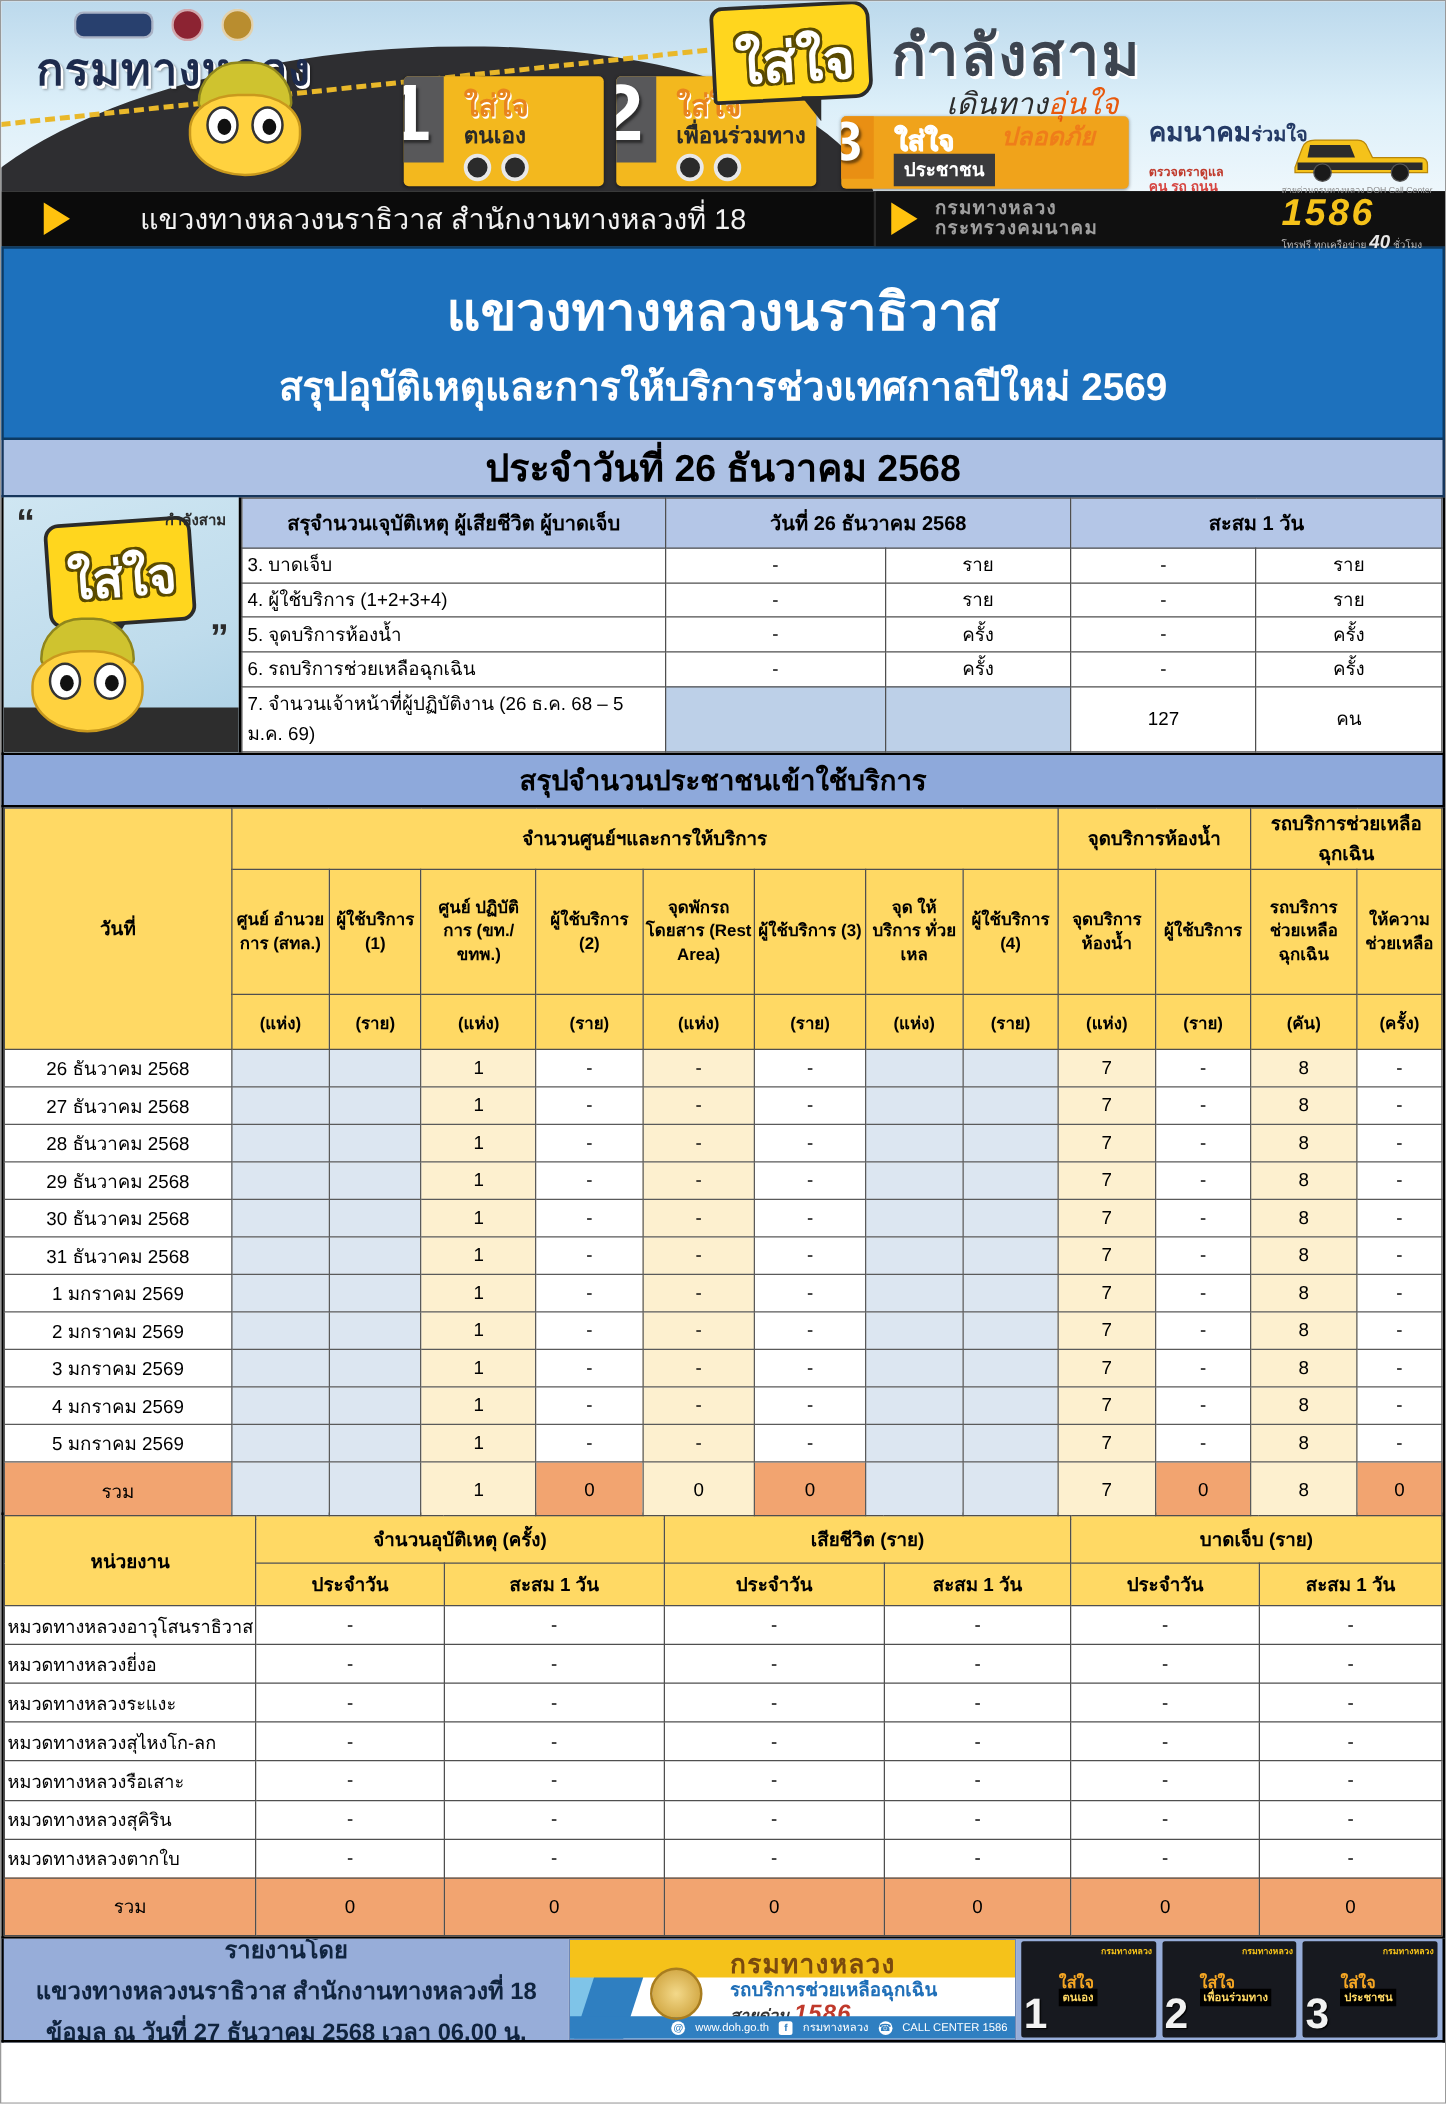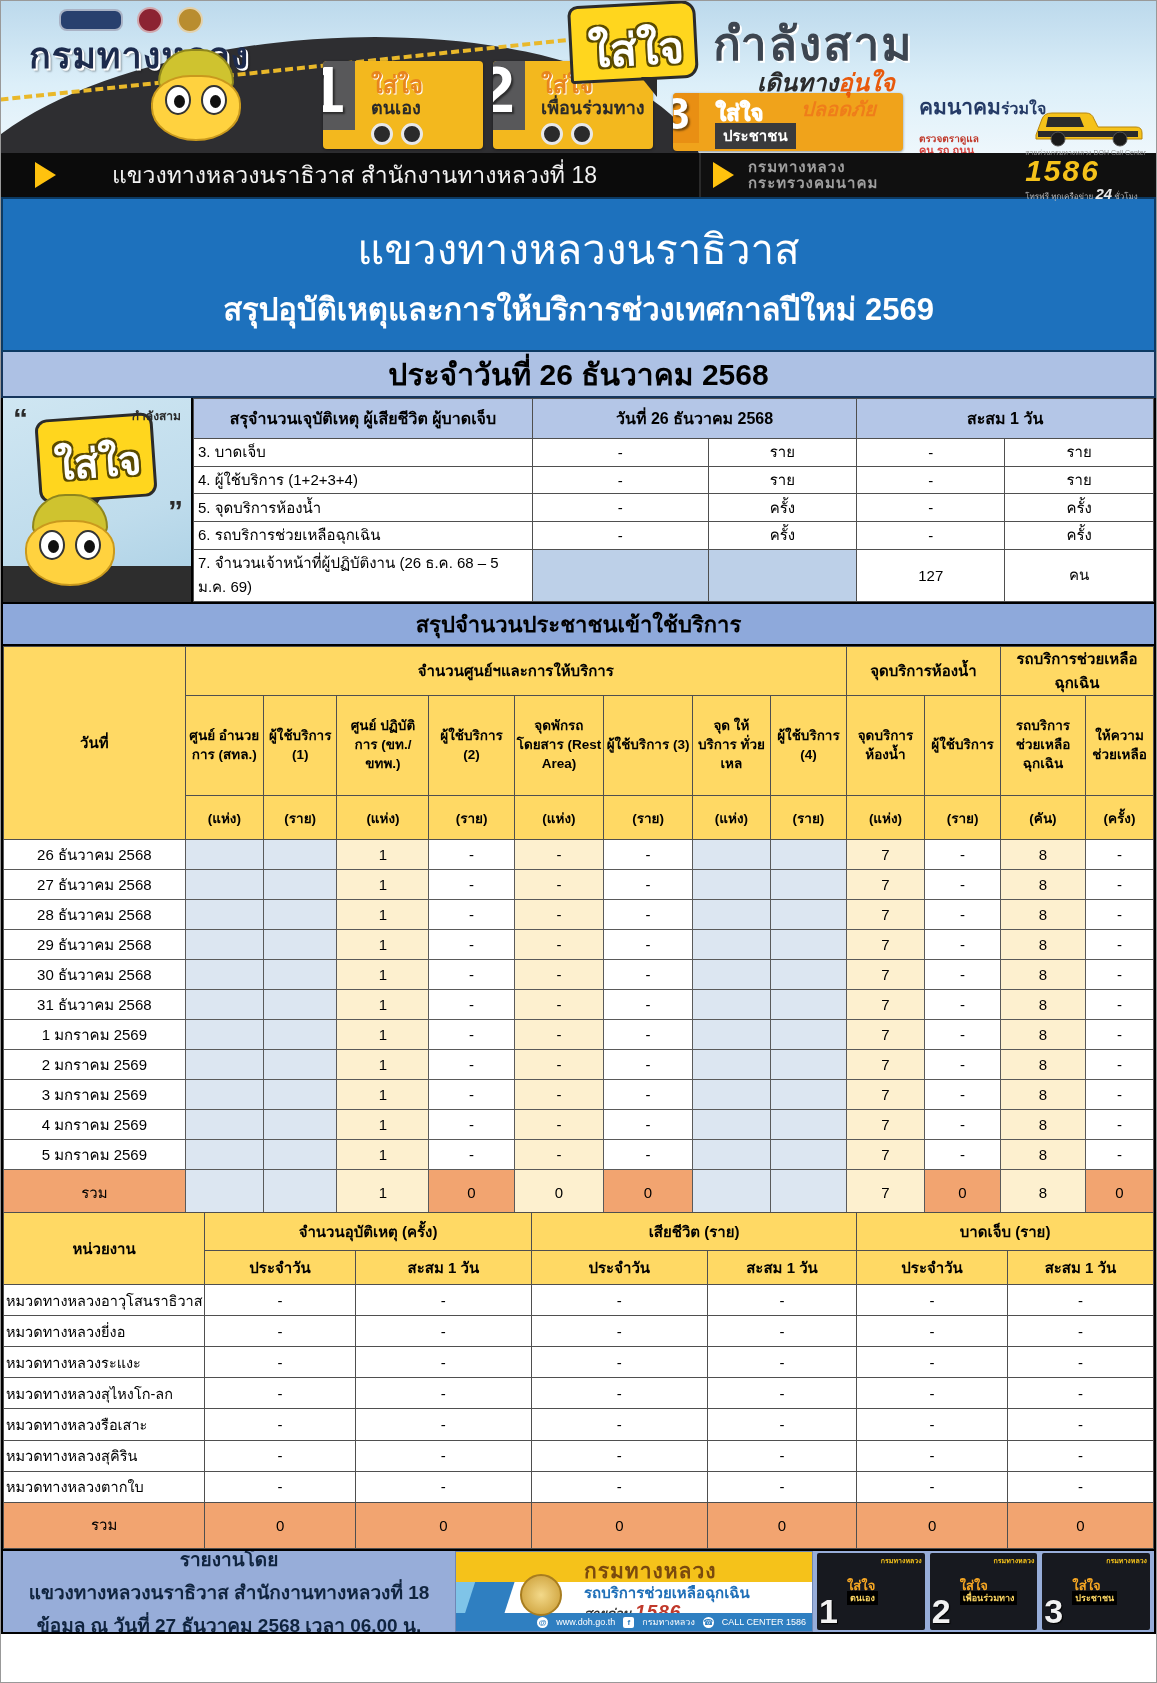--- a/index.html
+++ b/index.html
@@ -32,21 +32,21 @@
   .poster1 { left:322px; top:60px; width:160px; height:88px; }
   .poster2 { left:492px; top:60px; width:160px; height:88px; }
   .poster3 { left:672px; top:92px; width:230px; height:58px; background:#f0a31b; }
   .poster3 .p-num { font-size:44px; left:-20px; top:-2px; background:#e98f13; }
   .poster3 .p-t1 { left:42px; top:2px; font-size:22px; color:#fff; }
   .poster3 .p-t2 { left:42px; top:30px; font-size:15px; color:#fff; background:#3a3a3c; padding:1px 8px; }
   .bubble-big { position:absolute; left:568px; top:2px; width:128px; height:78px; background:#ffd61e; border:3px solid #2b2b2b; border-radius:10px 14px 14px 4px; transform:rotate(-3deg); z-index:5; }
   .bubble-big span { position:absolute; left:16px; top:8px; font-size:44px; font-weight:bold; color:#fff; text-shadow:-2px -2px 0 #5a4a00,2px -2px 0 #5a4a00,-2px 2px 0 #5a4a00,2px 2px 0 #5a4a00; }
   .bubble-tail { position:absolute; left:640px; top:76px; width:0; height:0; border-left:16px solid transparent; border-top:20px solid #2b2b2b; z-index:5; }
   .power-word { position:absolute; left:712px; top:6px; font-size:46px; font-weight:bold; color:#3d4550; text-shadow:2px 2px 0 #fff; z-index:5; letter-spacing:2px; }
-  .travel-line { position:absolute; left:756px; top:62px; z-index:5; font-size:24px; font-weight:bold; color:#2b2b2b; font-style:italic; }
+  .travel-line { position:absolute; left:756px; top:62px; z-index:5; font-size:24px; font-weight:normal; color:#2b2b2b; font-style:italic; }
   .travel-line .accent { color:#e8590c; }
   .safe-script { position:absolute; left:800px; top:92px; z-index:5; font-size:20px; font-weight:bold; color:#ef7d1a; font-style:italic; }
   .transport-block { position:absolute; left:918px; top:95px; z-index:5; line-height:1.05; }
   .transport-block .t1 { font-size:21px; font-weight:bold; color:#243a66; }
   .transport-block .t1 .suffix { color:#243a66; font-size:16px; }
   .transport-block .t2 { font-size:10px; color:#c0392b; font-weight:bold;margin-top:16px; }
   .transport-block .t3 { font-size:11px; color:#d64541; font-weight:bold; }
   .truck { position:absolute; right:8px; bottom:2px; z-index:5; }
 
   
@@ -58,21 +58,21 @@
   .dept { line-height:1.1; color:#9f9f9f; font-weight:bold; letter-spacing:1px; }
   .dept div { font-size:15px; }
   .hotline { margin-left:auto; margin-right:10px; text-align:left; line-height:1; }
   .hotline .cap { font-size:7px; color:#8d8d8d; }
   .hotline .num { font-size:30px; font-weight:bold; font-style:italic; color:#f5c21a; letter-spacing:2px; }
   .hotline .sub { font-size:8px; color:#bdbdbd; }
   .hotline .sub b { font-size:15px; color:#e8e8e8; font-style:italic; }
 
   
   .title-box { height:155px; background:#1d71bd; color:#fff; text-align:center; display:flex; flex-direction:column; justify-content:center; gap:2px; border:2px solid #0c3a63; }
-  .title-box .l1 { font-size:42px; font-weight:normal; }
+  .title-box .l1 { font-size:42px; font-weight:bold; }
   .title-box .l2 { font-size:31px; font-weight:bold; }
   .title-box .l3 { font-size:31px; font-weight:bold; }
   .daily-bar { height:46px; background:#adc1e4; display:flex; align-items:center; justify-content:center; font-size:30px; font-weight:bold; color:#000; border:2px solid #16365c; border-top:none; }
 
   
   .summary-section { height:206px; display:flex; border:2px solid #000; border-top:none; }
   .mascot-panel { position:relative; flex:0 0 190px; background:linear-gradient(160deg,#cfe6f2 0%,#bfdcec 60%,#a9cfe4 100%); border-right:2px solid #000; overflow:hidden; }
   .mp-strip { position:absolute; left:0; bottom:0; width:100%; height:36px; background:#2d2d2d; }
   .mp-tag { position:absolute; right:10px; top:8px; font-size:12px; font-weight:bold; color:#2b2b2b; z-index:3;}
   .mp-bubble { position:absolute; left:34px; top:18px; width:118px; height:84px; background:#ffd61e; border:3px solid #2b2b2b; border-radius:12px; transform:rotate(-4deg); z-index:2; }
@@ -230,21 +230,21 @@
     </div>
     <div class="topbar-right">
       <div class="tri"></div>
       <div class="dept">
         <div>กรมทางหลวง</div>
         <div>กระทรวงคมนาคม</div>
       </div>
       <div class="hotline">
         <div class="cap">สายด่วนกรมทางหลวง DOH Call Center</div>
         <div class="num">1586</div>
-        <div class="sub"><span>โทรฟรี ทุกเครือข่าย</span> <b>24</b> <span>ชั่วโมง</span></div>
+        <div class="sub"><span>โทรฟรี ทุกเครือข่าย</span> <b>40</b> <span>ชั่วโมง</span></div>
       </div>
     </div>
   </div>
 
   <div class="title-box">
     <div class="l1">แขวงทางหลวงนราธิวาส</div>
     <div class="l2">สรุปอุบัติเหตุและการให้บริการช่วงเทศกาลปีใหม่  2569</div>
   </div>
   <div class="daily-bar">ประจำวันที่ 26  ธันวาคม 2568</div>
 

